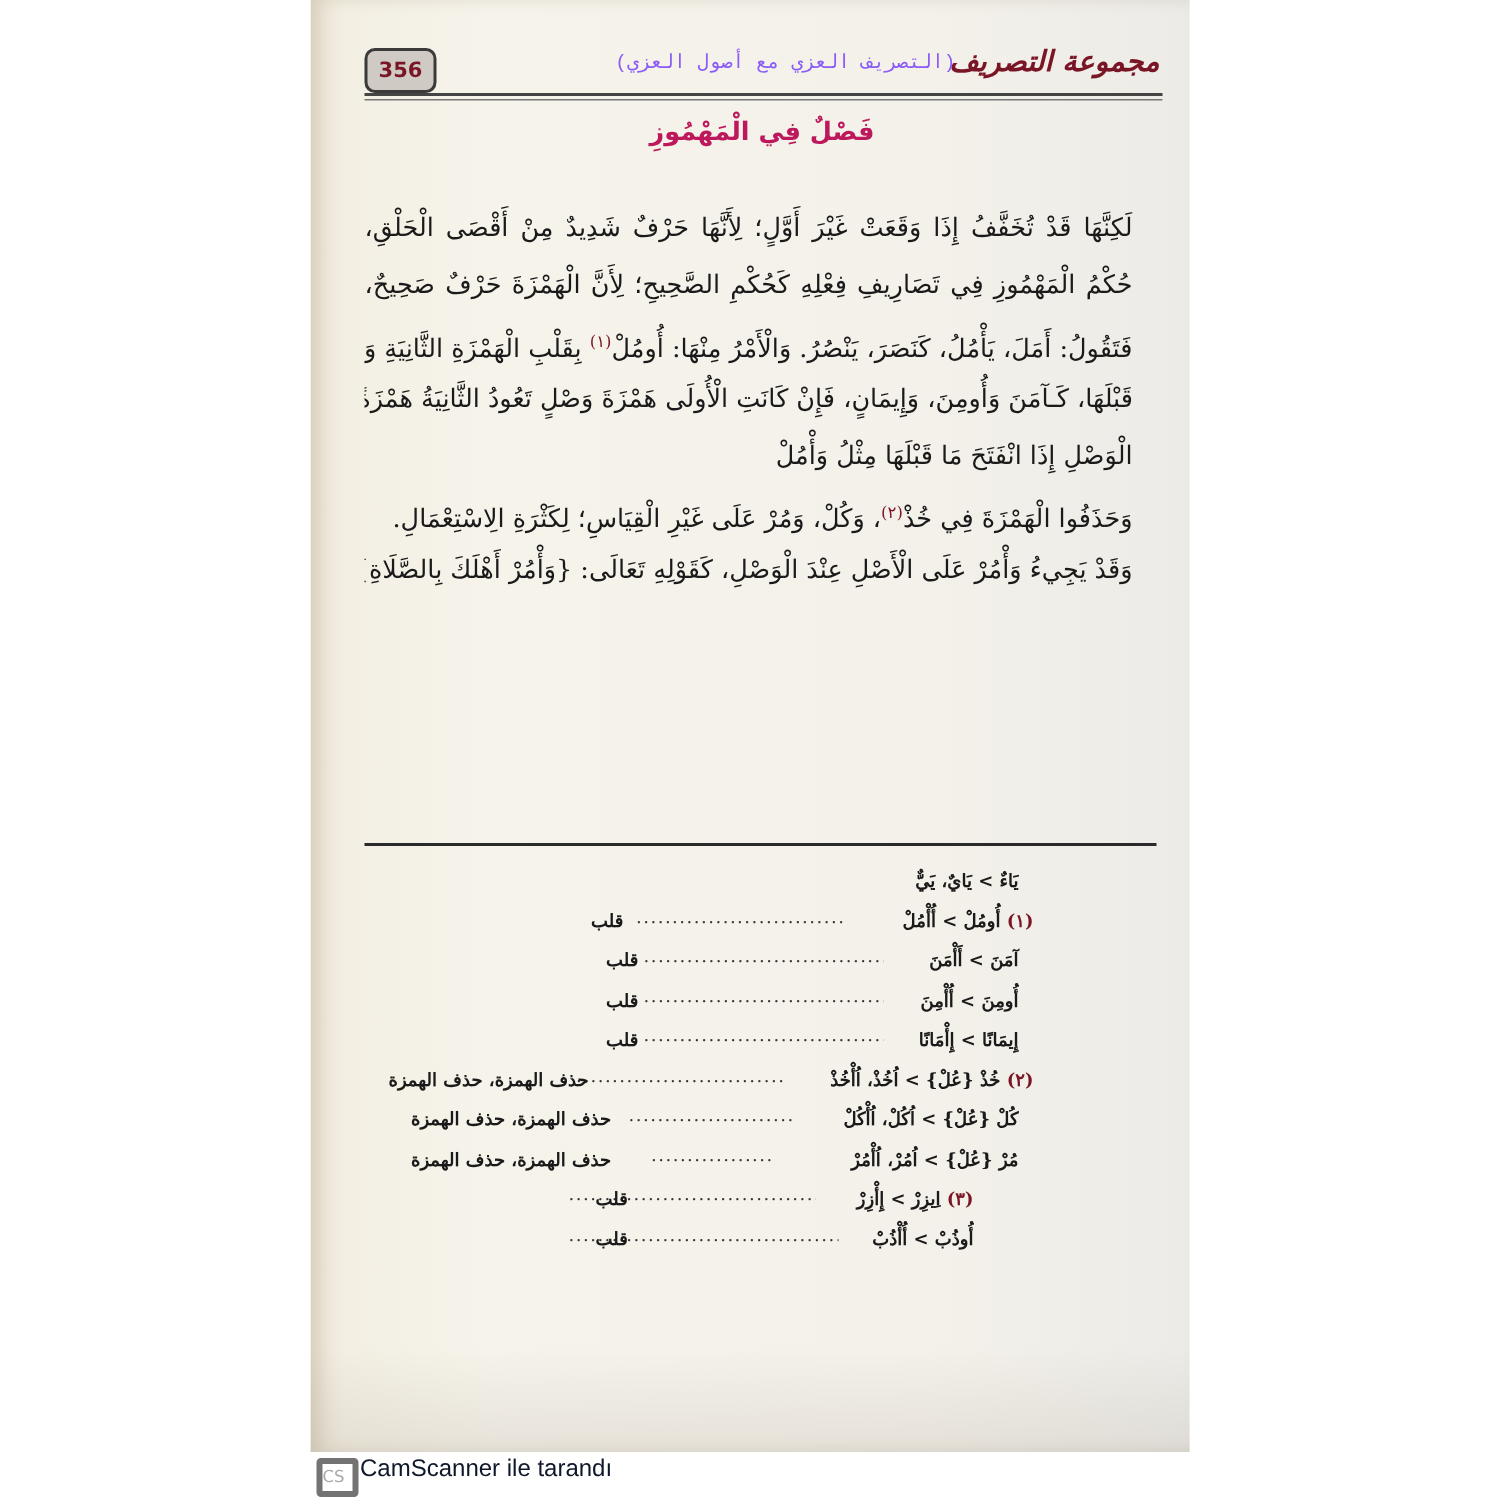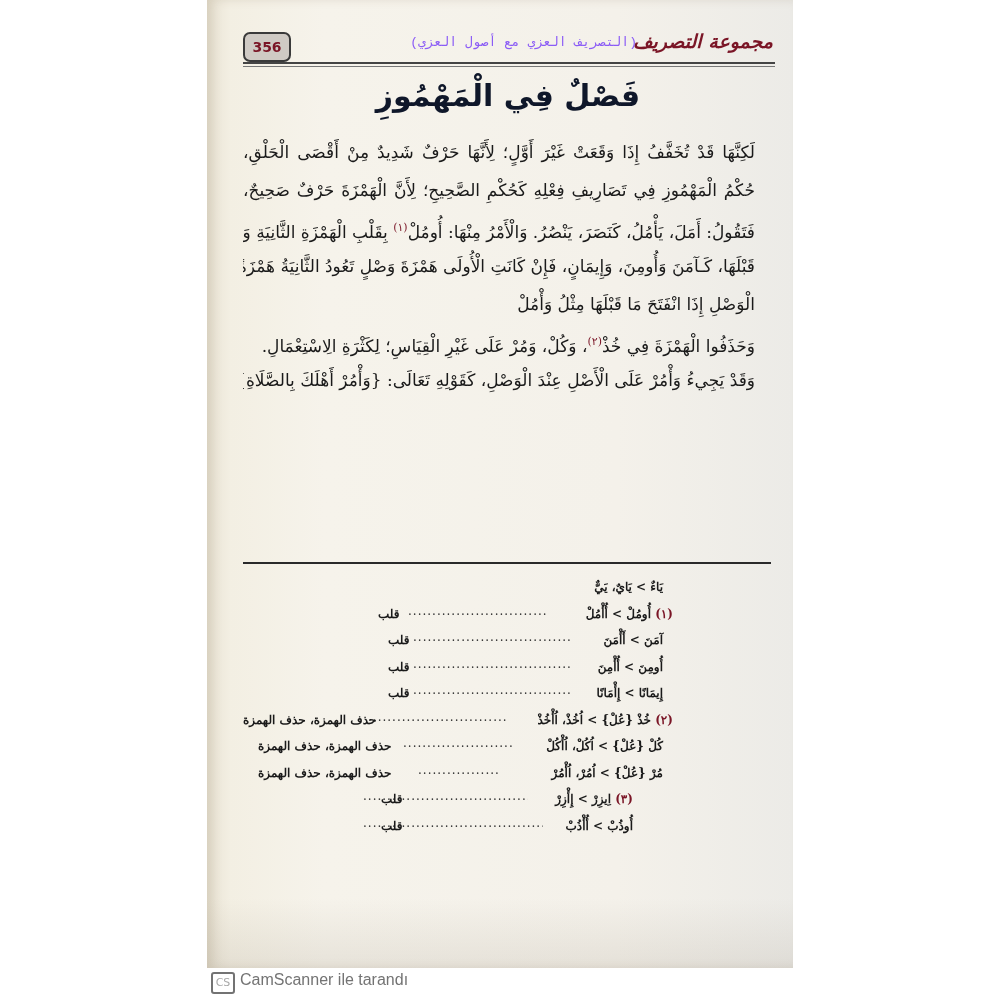--- a/index.html
+++ b/index.html
@@ -101,22 +101,22 @@
     
     .chapter-heading {
       position: absolute;
       left: 243px;
       width: 530px;
       top: 78px;
       text-align: center;
       direction: rtl;
       font-family: "DejaVu Sans", sans-serif;
       font-weight: bold;
-      font-size: 30px;
-      color: #0f172a;
+      font-size: 17px;
+      color: #be185d;
     }
 
     
     .body-text {
       position: absolute;
       left: 243px;
       top: 133px;
       width: 512px;
       direction: rtl;
       text-align: justify;
@@ -147,21 +147,21 @@
       left: 243px;
       top: 562px;
       width: 528px;
       height: 2px;
       background: #2a2a2a;
     }
 
     
     .footnotes {
       position: absolute;
-      left: 243px;
+      left: 259px;
       top: 574px;
       width: 525px;
       direction: rtl;
       font-family: "DejaVu Serif", serif;
       font-size: 12px;
       color: #1a1a1a;
     }
     .fn-row {
       position: relative;
       height: 26.5px;
@@ -190,36 +190,36 @@
     .fn-num {
       color: #7a1526;
     }
 
     .cs-logo {
       position: absolute;
       left: 211px;
       top: 972px;
       width: 20px;
       height: 18px;
-      border: 2px solid #737373;
+      border: 4px solid #737373;
       border-radius: 3px;
       font-family: "DejaVu Sans", sans-serif;
       font-size: 11px;
       line-height: 18px;
-      text-align: center;
+      text-align: left;
       color: #a8a8a8;
       box-sizing: content-box;
     }
     .cs-text {
       position: absolute;
       left: 240px;
       top: 971px;
       font-family: "Liberation Sans", sans-serif;
       font-size: 16px;
-      color: #737373;
+      color: #0f172a;
       white-space: nowrap;
     }
   </style>
 </head>
 <body>
 
 <div class="scan">
   <div class="page"></div>
 
   <div class="header">

